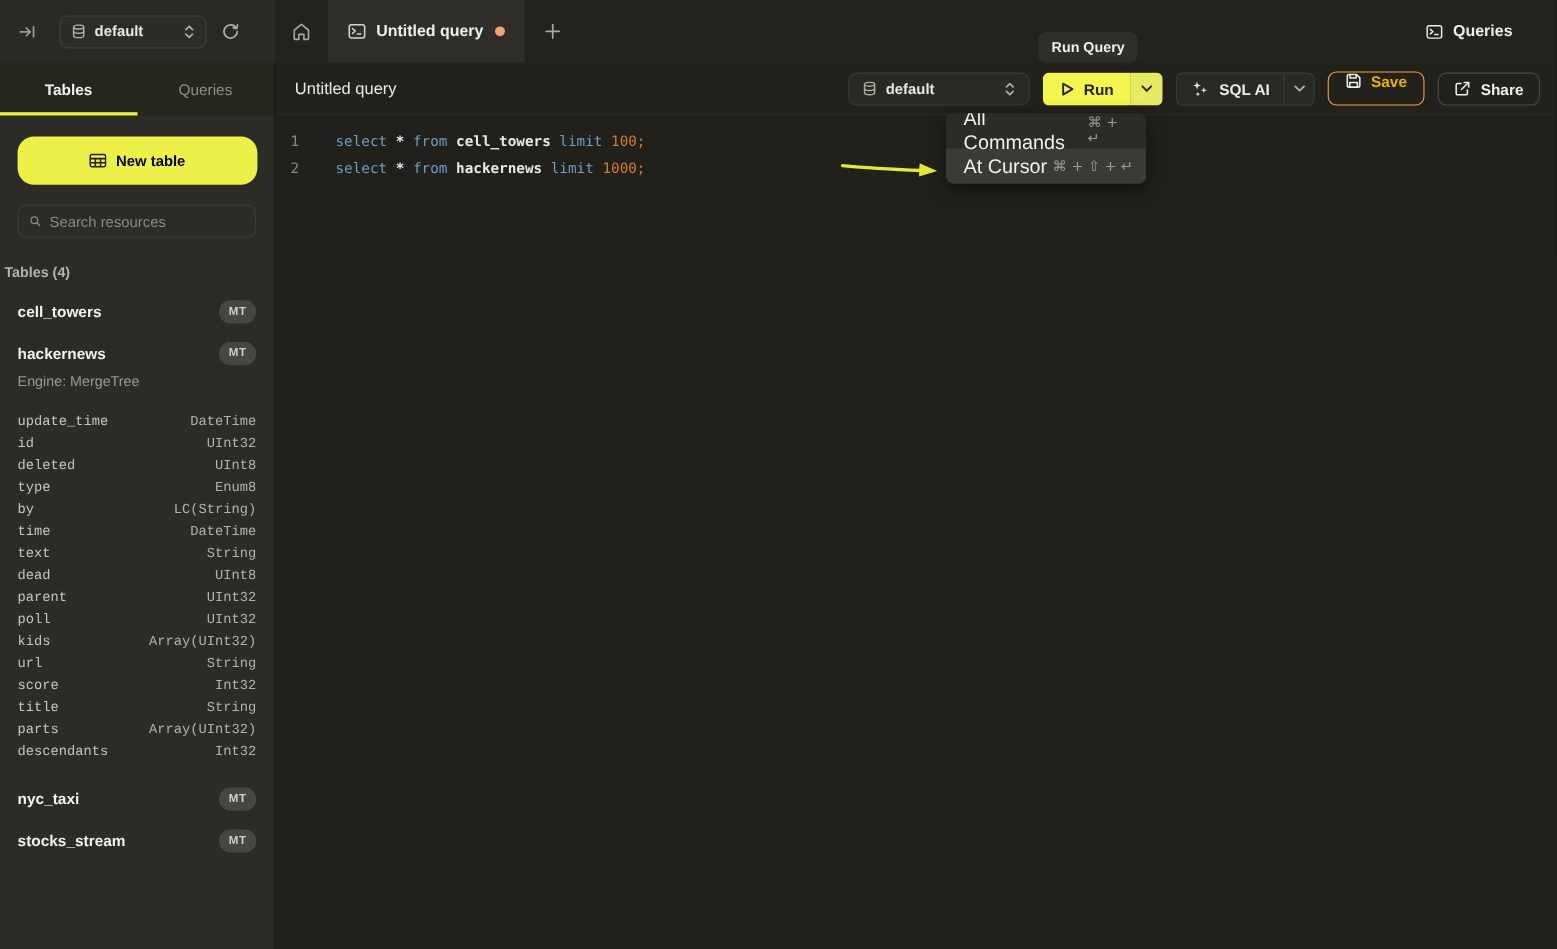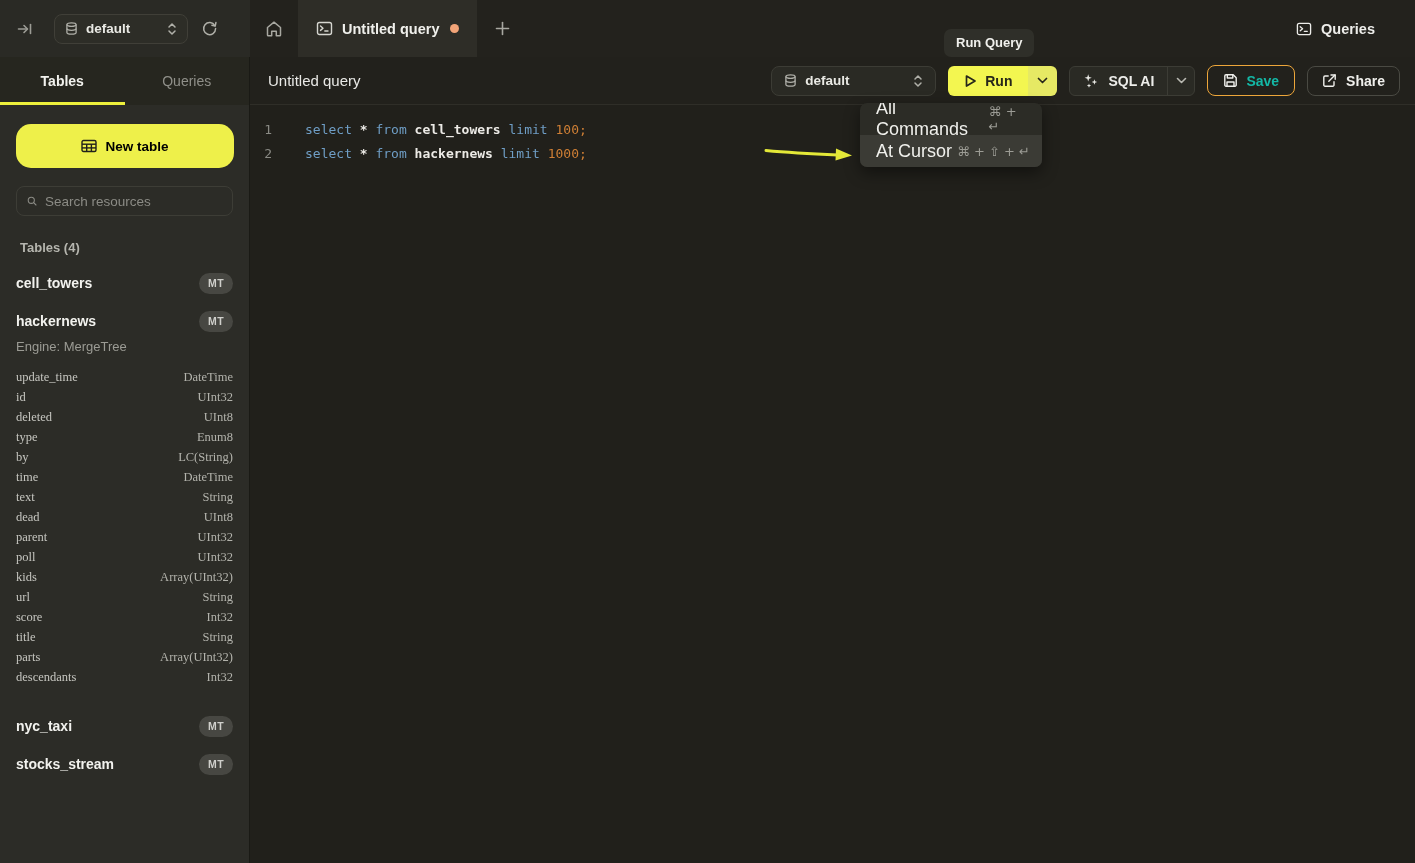--- a/index.html
+++ b/index.html
@@ -26,44 +26,44 @@
   .sidebar { position:absolute; top:57px; left:0; width:250px; bottom:0; background:#2c2c27; border-right:1px solid #1a1a15; }
   .side-tabs { height:48px; background:#26261f; display:flex; position:relative; }
   .side-tab { width:125px; display:flex; align-items:center; justify-content:center; font-size:14px; cursor:pointer; }
   .side-tab.active { color:#f2f2ee; font-weight:700; }
   .side-tab.idle { color:#8f8f89; font-weight:400; }
   .side-tab-underline { position:absolute; left:0; bottom:0; width:125px; height:3px; background:#edf03c; }
   .new-table-btn { margin:19px 16px 0; height:44px; width:218px; background:#eef04a; border:none; border-radius:15px; display:flex; align-items:center; justify-content:center; gap:8px; color:#000000; font-size:13.5px; font-weight:700; font-family:inherit; cursor:pointer; }
   .search-box { margin:18px 16px 0; height:30px; border:1px solid #3d3d36; border-radius:8px; display:flex; align-items:center; gap:8px; padding:0 10px; color:#8b8b85; }
   .search-box input { flex:1; background:transparent; border:none; outline:none; color:#d8d8d2; font-size:13.5px; font-family:inherit; }
   .search-box input::placeholder { color:#8b8b85; }
-  .section-label { margin:24px 20px 0; color:#b5b5ae; font-size:13px; font-weight:700; }
+  .section-label { margin:24px 4px 0; color:#b5b5ae; font-size:13px; font-weight:700; }
   .table-item { height:32px; margin-top:6px; padding:0 16px; display:flex; align-items:center; justify-content:space-between; cursor:pointer; }
   .table-name { color:#f2f2ee; font-size:14px; font-weight:700; }
   .mt-badge { width:34px; height:21px; border-radius:11px; background:#474742; color:#cfcfcb; font-size:10.5px; font-weight:700; display:flex; align-items:center; justify-content:center; letter-spacing:.4px; }
   .engine-line { margin:2px 16px 16px; color:#9b9b94; font-size:13px; }
   .columns { margin-top:9px; }
-  .col-row { height:20px; padding:0 16px; display:flex; align-items:flex-start; justify-content:space-between; font-family:Liberation Serif, serif; font-size:12.5px; cursor:default; }
+  .col-row { height:20px; padding:0 16px; display:flex; align-items:flex-end; justify-content:space-between; font-family:Liberation Mono, monospace; font-size:12.5px; cursor:default; }
   .col-name { color:#c6c6c0; }
   .col-type { color:#b3b3ac;padding-left:36px; }
   .gap-lg { height:14px; }
 
   
   .main-header { position:absolute; top:57px; left:250px; right:0; height:48px; background:#22211c; border-bottom:1px solid #2f2e28; display:flex; align-items:center; padding:0 15px 0 18px; }
   .query-title { color:#e9e9e6; font-size:15px; }
   .header-controls { margin-left:auto; display:flex; align-items:center; gap:12px; }
   .db-select2 { display:flex; align-items:center; gap:8px; height:30px; padding:0 12px; background:#2a2a24; border:1px solid #3c3c35; border-radius:8px; color:#e9e9e4; font-size:13.5px; font-weight:600; width:165px; cursor:pointer; }
   .db-select2 .grow { flex:1; }
   .run-btn { display:flex; height:30px; border-radius:6px; overflow:hidden; cursor:pointer; }
   .run-main { display:flex; align-items:center; gap:8px; padding:0 16px; background:#f3f650; color:#26261a; font-size:14px; font-weight:700; }
   .run-chevron { width:29px; display:flex; align-items:center; justify-content:center; background:#e6e964; color:#26261a; }
   .sqlai-btn { display:flex; height:30px; border:1px solid #3c3c35; border-radius:6px; background:#2a2a24; overflow:hidden; cursor:pointer; }
   .sqlai-main { display:flex; align-items:center; gap:9px; padding:0 13px; color:#ededea; font-size:14px; font-weight:600; }
   .sqlai-chevron { width:27px; display:flex; align-items:center; justify-content:center; color:#b9b9b2; border-left:1px solid #3c3c35; }
-  .save-btn { display:flex; align-items:center; gap:8px; height:31px; padding:0 15px; background:transparent; border:1.5px solid #eda63a; border-radius:8px; color:#14b8a6; font-size:14px; font-weight:600; font-family:inherit; cursor:pointer; }
+  .save-btn { display:flex; align-items:flex-start; gap:8px; height:31px; padding:0 15px; background:transparent; border:1.5px solid #eda63a; border-radius:8px; color:#eab308; font-size:14px; font-weight:600; font-family:inherit; cursor:pointer; }
   .share-btn { display:flex; align-items:center; gap:9px; height:30px; padding:0 14px; background:transparent; border:1px solid #4a4a43; border-radius:8px; color:#f0f0ec; font-size:14px; font-weight:600; font-family:inherit; cursor:pointer; }
 
   
   .editor { position:absolute; top:105px; left:250px; right:0; bottom:0; background:#21201b; padding-top:12px; }
   .code-line { display:flex; height:24px; align-items:center; font-family:"DejaVu Sans Mono", monospace; font-size:13px; }
   .gutter { width:22px; padding-left:10px; text-align:right; color:#8a8a84; flex:none; }
   .code { margin-left:33px; white-space:pre; }
   .tok-keyword { color:#6f9ec6; }
   .tok-ident { color:#eceae6; font-weight:700; }
   .tok-number { color:#cf7f35; }

